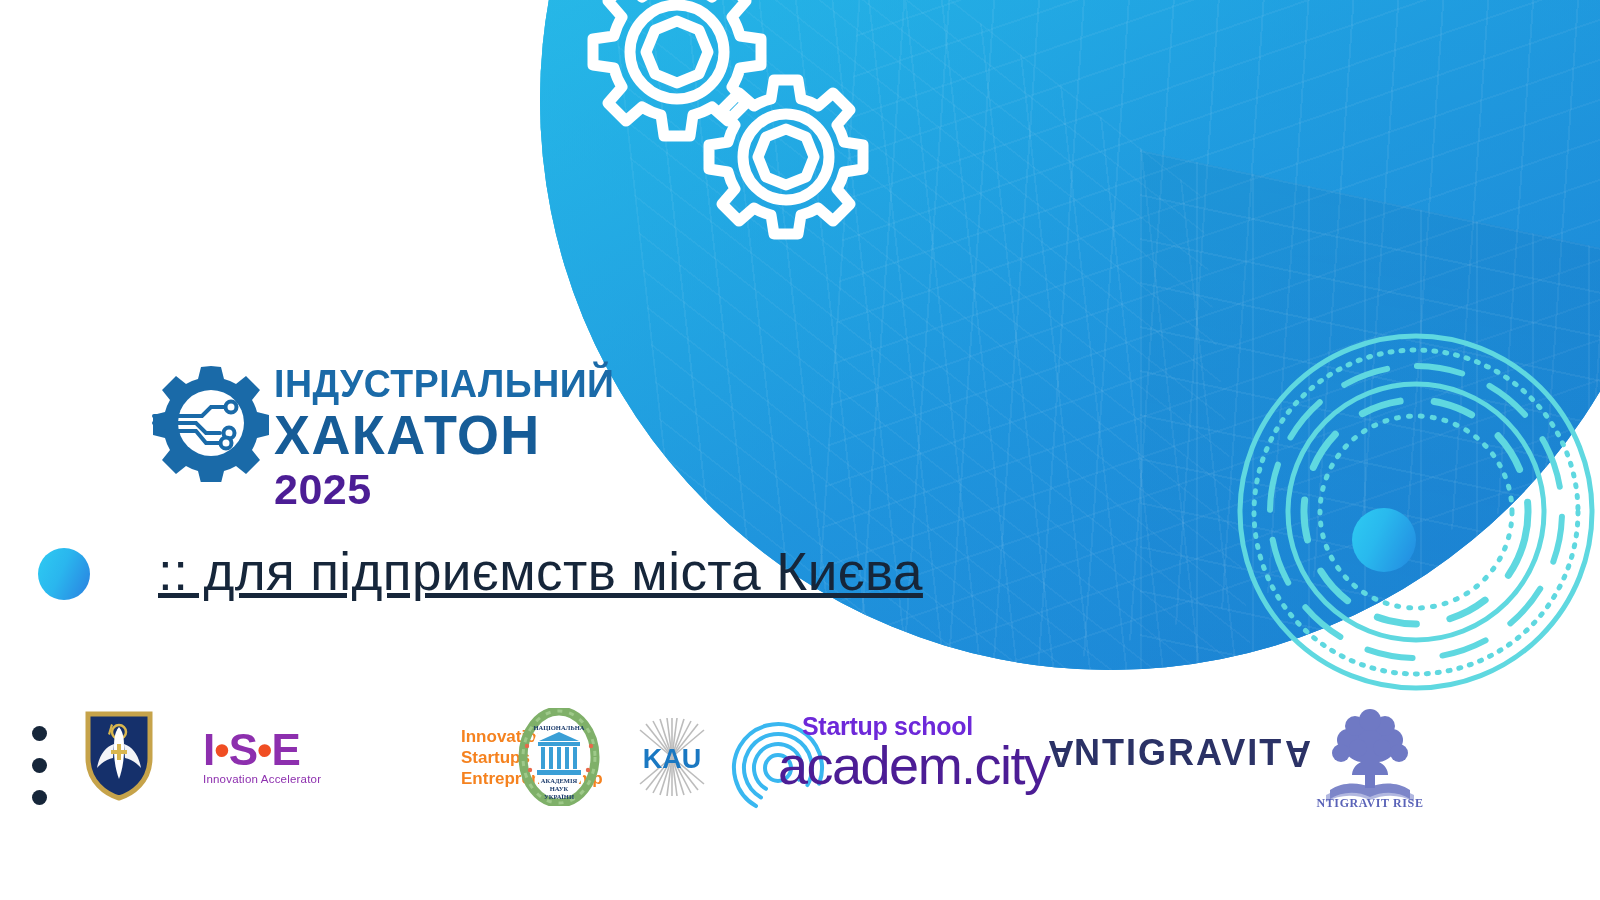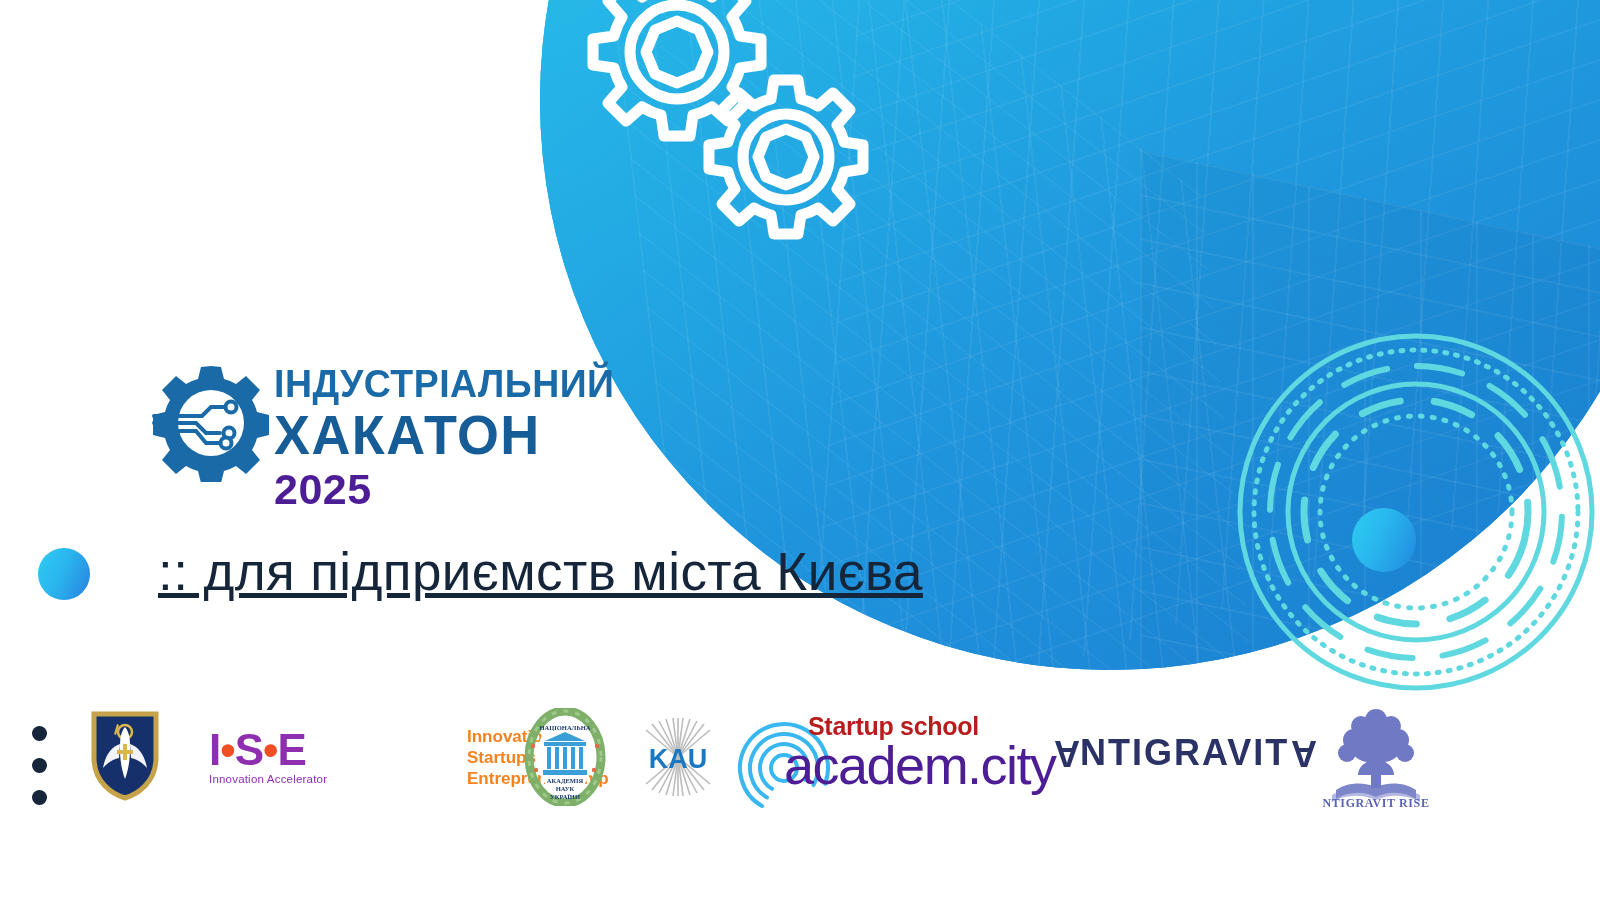--- a/index.html
+++ b/index.html
@@ -88,41 +88,41 @@
   .tagline{
     position:absolute; left:158px; top:541px; width:900px;
     font-family:"Liberation Sans", sans-serif; font-weight:400;
     font-size:53px; line-height:62px; color:#16263a; letter-spacing:.4px; white-space:nowrap;text-decoration:underline;
   }
 
   
   .dots3{ position:absolute; left:32px; top:726px; }
   .dots3 i{ display:block; width:15px; height:15px; border-radius:50%; background:#16263a; margin-bottom:17px; }
 
-  .partners{ position:absolute; left:84px; top:688px; height:135px; width:1450px; }
+  .partners{ position:absolute; left:78px; top:688px; height:135px; width:1450px; }
 
   
   .kyiv{ position:absolute; left:6px; top:22px; width:70px; height:92px; }
   
   .ise{ position:absolute; left:125px; top:40px; width:290px; height:62px; }
   .ise-mark{ font-family:"Liberation Sans", sans-serif; font-weight:700; font-size:44px;
     color:#8d2fae; letter-spacing:-1px; line-height:44px; }
   .ise-mark .d{ color:#f04e23; }
   .ise-sub{ font-family:"Liberation Sans", sans-serif; font-size:11.5px; color:#8d2fae;
     letter-spacing:.2px; margin-top:1px; }
   .ise-right{ position:absolute; left:258px; top:-2px; font-family:"Liberation Sans", sans-serif;
     font-weight:700; font-size:17px; line-height:21px; color:#f5821f; }
   
   .nas{ position:absolute; left:440px; top:20px; width:82px; height:98px; }
   
   .kau{ position:absolute; left:548px; top:28px; width:92px; height:82px; }
   
   .acad{ position:absolute; left:652px; top:18px; width:290px; height:100px; }
   .acad-top{ position:absolute; left:72px; top:6px; font-family:"Liberation Sans", sans-serif;
-    font-weight:700; font-size:25px; color:#b91c1c; letter-spacing:-.3px; }
+    font-weight:700; font-size:25px; color:#6d28d9; letter-spacing:-.3px; }
   .acad-main{ position:absolute; left:48px; top:30px; font-family:"Liberation Sans", sans-serif;
     font-weight:400; font-size:54px; color:#4c1d95; letter-spacing:-1.5px; line-height:58px; }
   
   .anti{ position:absolute; left:968px; top:44px; font-family:"Liberation Sans", sans-serif;
     font-weight:700; font-size:36px; letter-spacing:2px; color:#2b3266; white-space:nowrap; }
   .anti .inv{ display:inline-block; transform:rotate(180deg); }
   
   .know{ position:absolute; left:1232px; top:8px; width:120px; height:120px; }
   .know-cap{ position:absolute; left:1222px; top:108px; width:140px; text-align:center;
     font-family:"Liberation Serif", serif; font-weight:700; font-size:12px;

